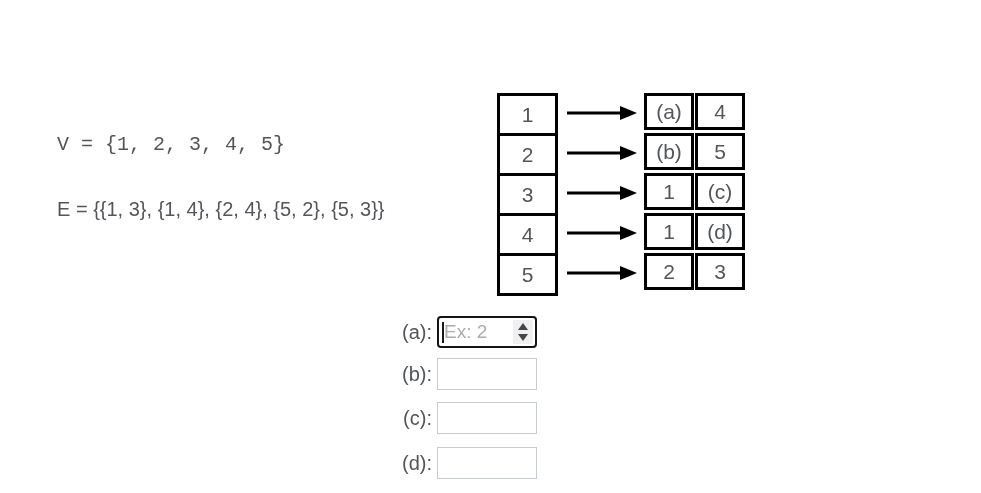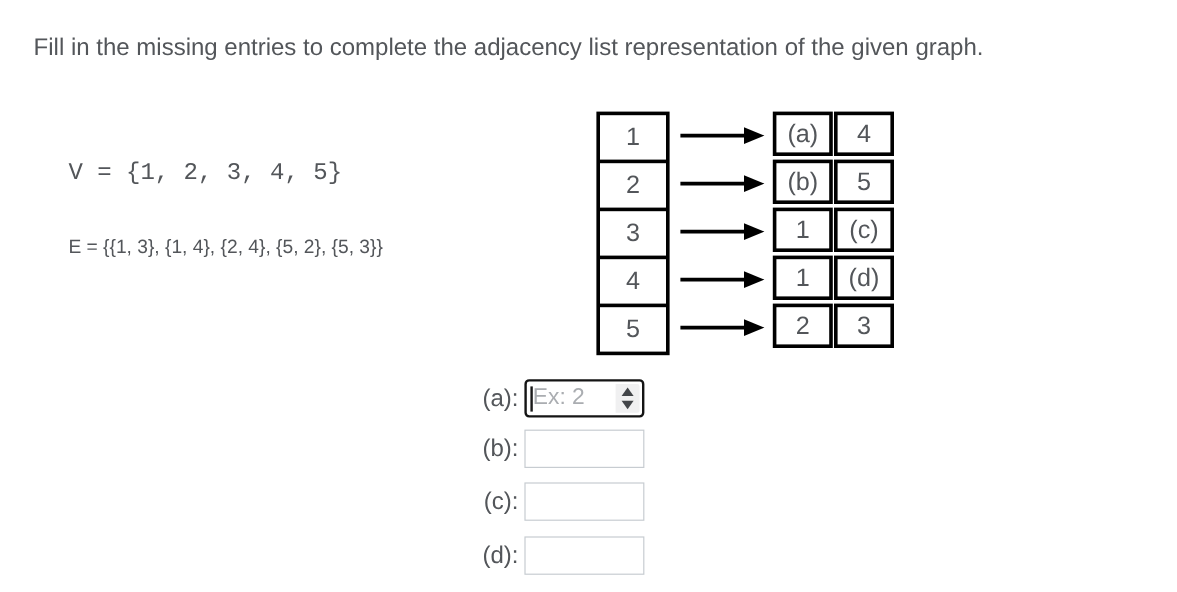--- a/index.html
+++ b/index.html
@@ -24,21 +24,21 @@
     left: 57px;
     top: 133px;
     font-size: 20px;
     white-space: nowrap;
     font-family: Liberation Mono, monospace;
   }
   .eset {
     position: absolute;
     left: 57px;
     top: 198px;
-    font-size: 16px;
+    font-size: 20px;
     white-space: nowrap;
   }
   
   .diagram { position: absolute; left: 497px; top: 93px; width: 260px; height: 205px; }
   .vstack {
     position: absolute; left: 0; top: 0;
     width: 61px;
     border: 3px solid #000;
     box-sizing: border-box;
     background: #fff;
@@ -140,21 +140,20 @@
     width: 0; height: 0; cursor: pointer;
     border-left: 5px solid transparent;
     border-right: 5px solid transparent;
     border-top: 7px solid #424549;
   }
 </style>
 </head>
 <body>
 
 <div class="stage">
-  <div class="title">Fill in the missing entries to complete the adjacency list representation of the given graph.</div>
   <div class="vset">V = {1, 2, 3, 4, 5}</div>
   <div class="eset">E = {{1, 3}, {1, 4}, {2, 4}, {5, 2}, {5, 3}}</div>
 
   <div class="diagram">
     <div class="vstack" id="vstack">
         <div class="vcell">1</div>
         <div class="vcell">2</div>
         <div class="vcell">3</div>
         <div class="vcell">4</div>
         <div class="vcell">5</div>

